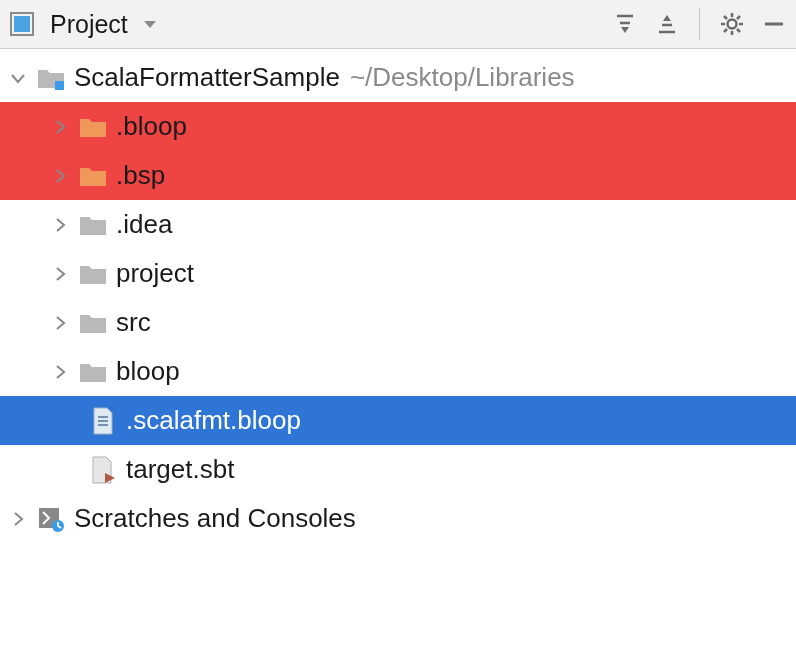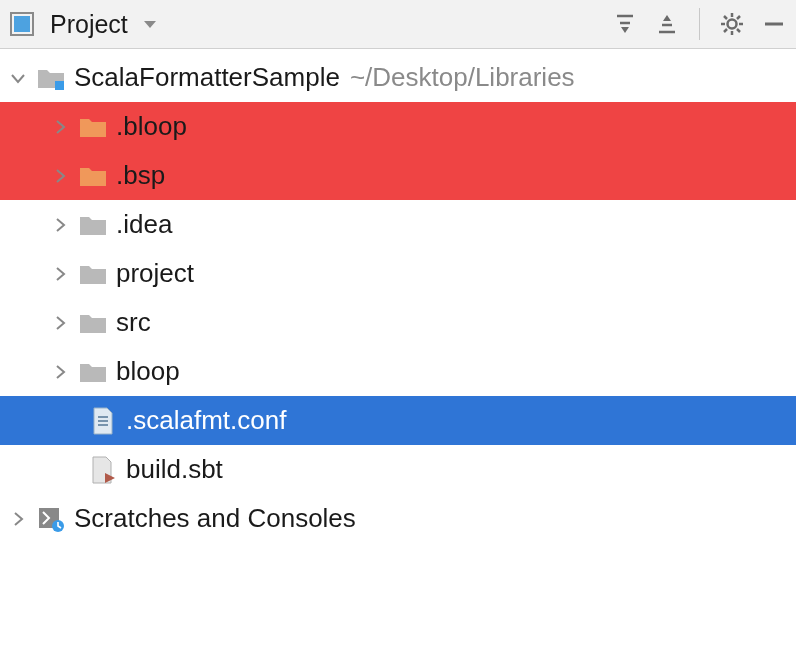--- a/index.html
+++ b/index.html
@@ -223,32 +223,32 @@
 
   <div class="row indent-spc selected">
     <span class="icon-slot">
       <svg width="24" height="28" viewBox="0 0 24 28">
         <path d="M3 1 L16 1 L21 6 L21 27 L3 27 Z" fill="#dfe9f2" stroke="#98b2c8" stroke-width="1"></path>
         <line x1="7" y1="10" x2="17" y2="10" stroke="#6a8aa5" stroke-width="1.8"></line>
         <line x1="7" y1="14" x2="17" y2="14" stroke="#6a8aa5" stroke-width="1.8"></line>
         <line x1="7" y1="18" x2="17" y2="18" stroke="#6a8aa5" stroke-width="1.8"></line>
       </svg>
     </span>
-    <span class="file-label">.scalafmt.conf</span>
+    <span class="file-label">.scalafmt.bloop</span>
   </div>
 
   <div class="row indent-spc">
     <span class="icon-slot">
       <svg width="26" height="28" viewBox="0 0 26 28">
         <path d="M3 1 L16 1 L21 6 L21 27 L3 27 Z" fill="#e6e6e6" stroke="#b0b0b0" stroke-width="1"></path>
         <polygon points="14,16 26,16 26,28 14,28" fill="none"></polygon>
         <polygon points="15,17 25,22 15,27" fill="#b05a4a"></polygon>
       </svg>
     </span>
-    <span class="file-label">build.sbt</span>
+    <span class="file-label">target.sbt</span>
   </div>
 
 
   <div class="row indent-0">
     <span class="arrow">
       <svg width="18" height="18" viewBox="0 0 18 18">
           <path d="M6 3 L13 9 L6 15" fill="none" stroke="#888" stroke-width="2"></path>
         </svg>
     </span>
     <span class="icon-slot">

